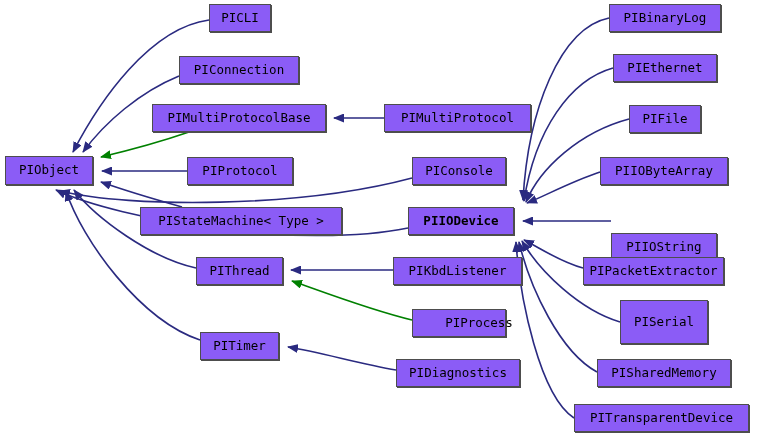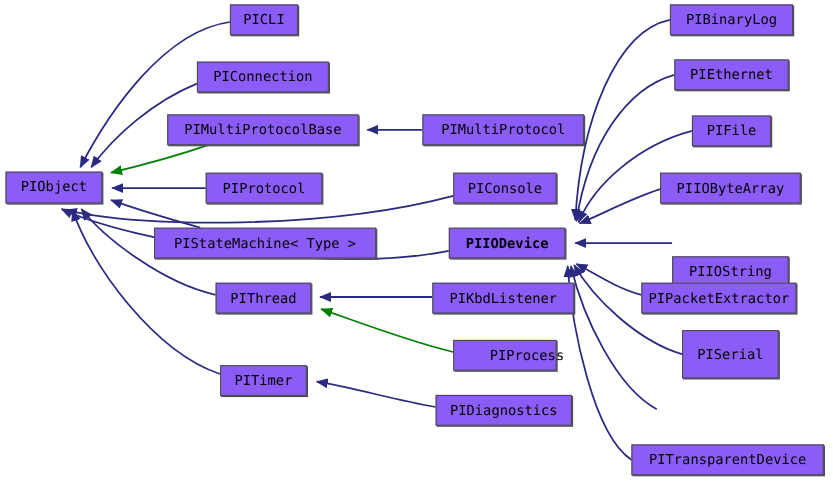--- a/index.html
+++ b/index.html
@@ -147,18 +147,21 @@
       </div>
       <div class="node" style="left: 611px; top: 207px; width: 106px; height: 28px; margin-top: 26px;">
         <span class="node-label">PIIOString</span>
       </div>
       <div class="node" style="left: 583px; top: 257px; width: 141px; height: 28px;">
         <span class="node-label">PIPacketExtractor</span>
       </div>
       <div class="node" style="left: 620px; top: 300px; width: 88px; height: 44px;">
         <span class="node-label">PISerial</span>
       </div>
+      <div class="node" style="left: 597px; top: 359px; width: 134px; height: 28px;">
+        <span class="node-label">PISharedMemory</span>
+      </div>
       <div class="node" style="left: 574px; top: 404px; width: 175px; height: 28px;">
         <span class="node-label">PITransparentDevice</span>
       </div>
     </div>
 
 </div>
 
 </body></html>

